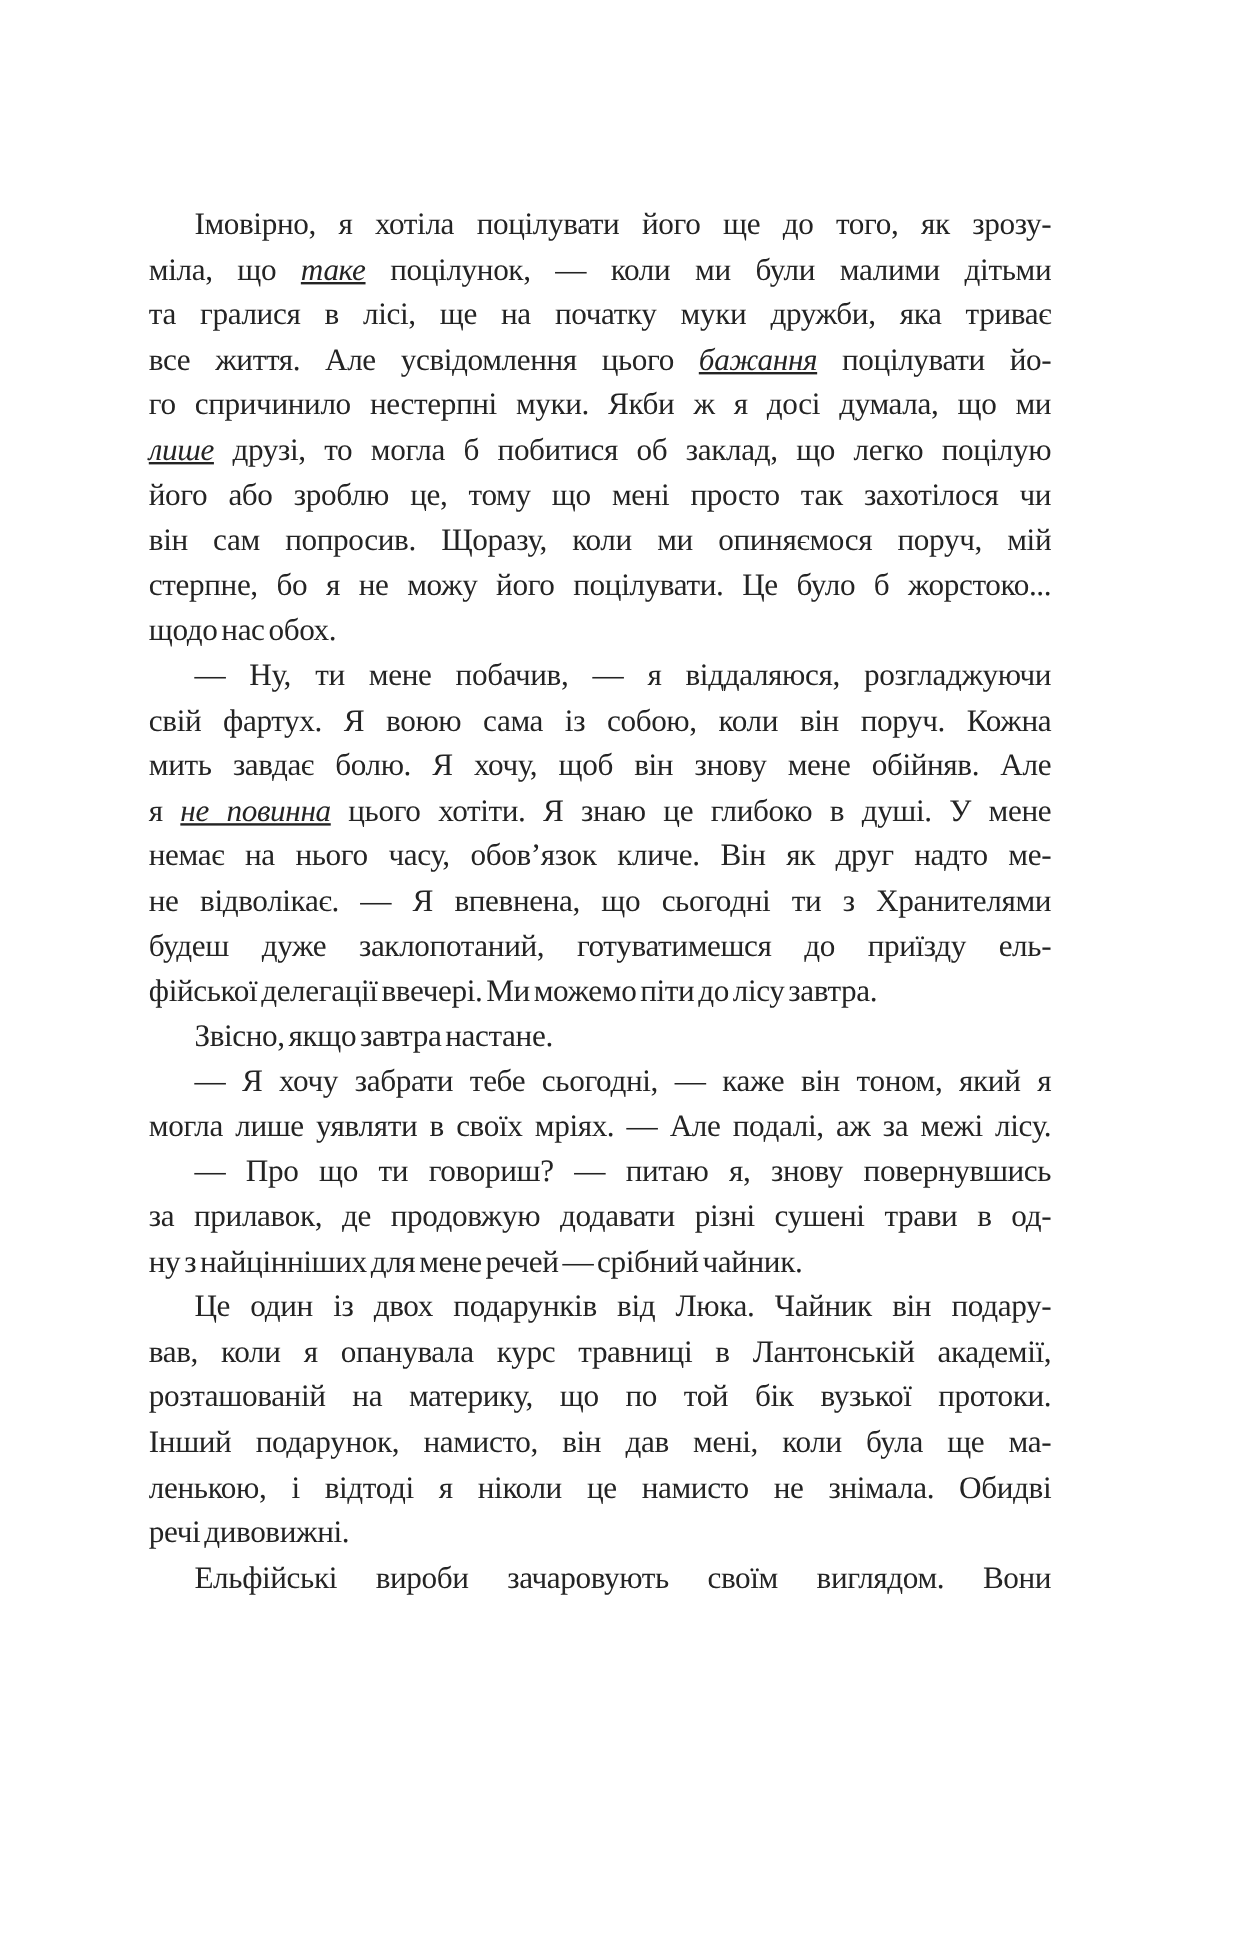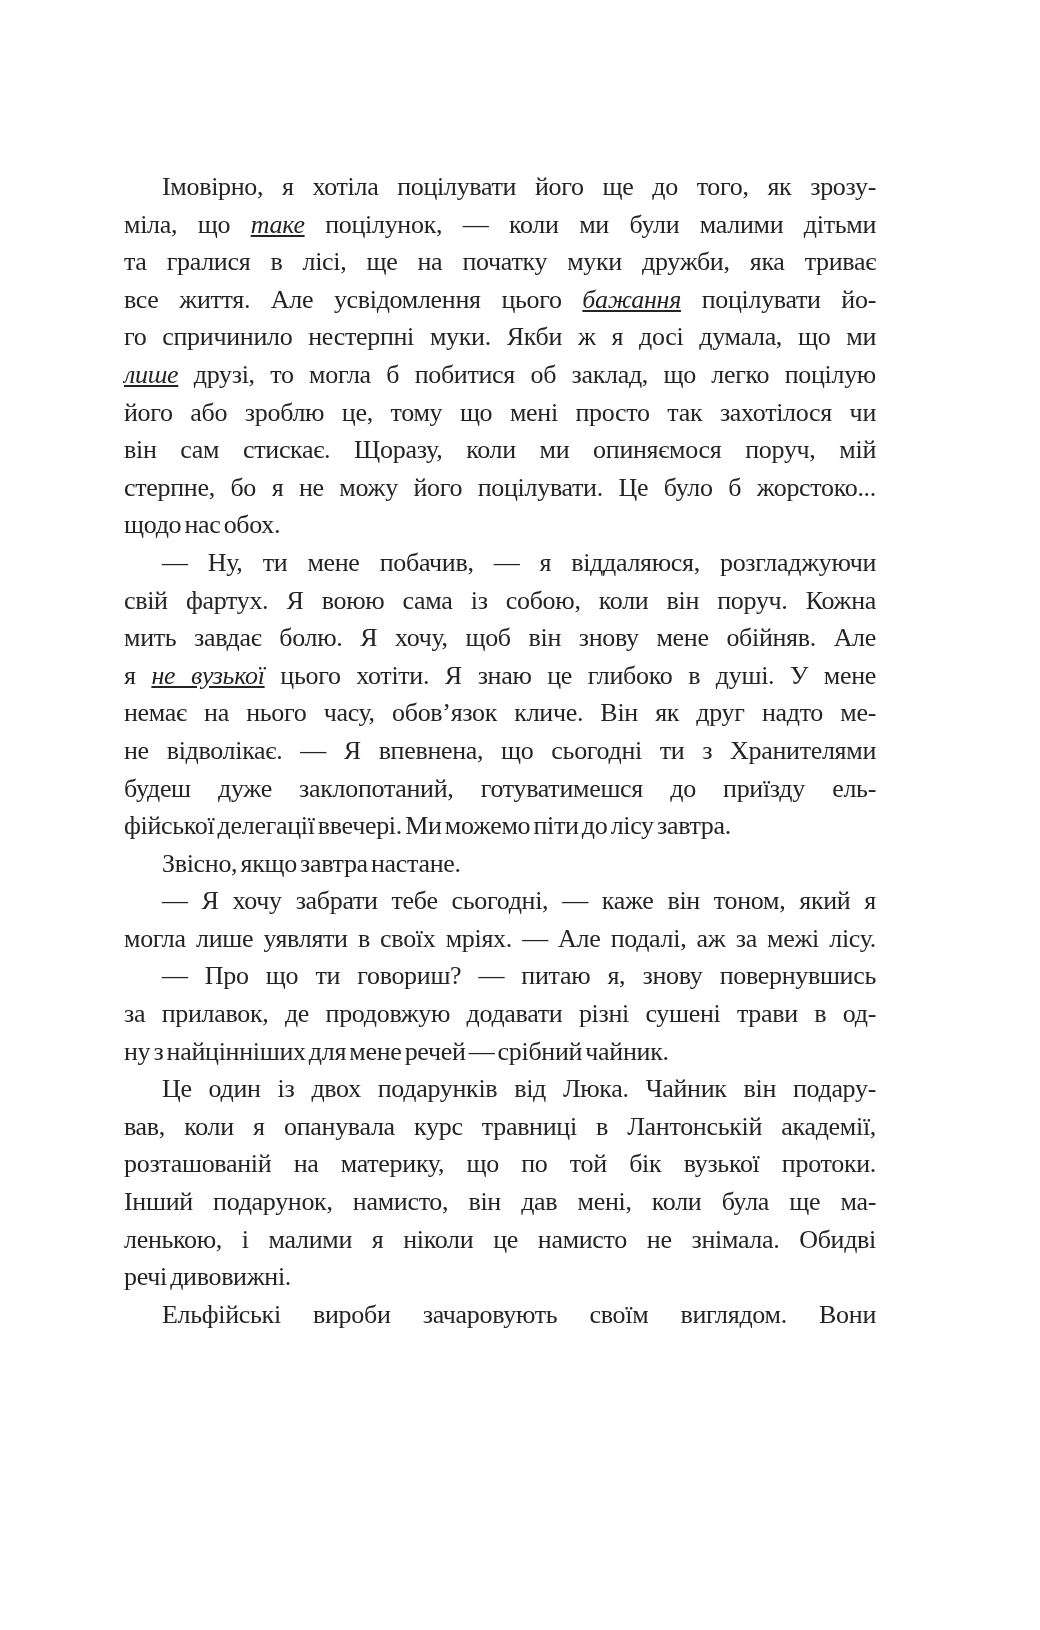--- a/index.html
+++ b/index.html
@@ -57,40 +57,40 @@
 
 <div class="page">
   <div class="text-block">
       <div class="line indent">Імовірно, я хотіла поцілувати його ще до того, як зрозу-</div>
       <div class="line">міла, що <em>таке</em> поцілунок, — коли ми були малими дітьми</div>
       <div class="line">та гралися в лісі, ще на початку муки дружби, яка триває</div>
       <div class="line">все життя. Але усвідомлення цього <em>бажання</em> поцілувати йо-</div>
       <div class="line">го спричинило нестерпні муки. Якби ж я досі думала, що ми</div>
       <div class="line"><em>лише</em> друзі, то могла б побитися об заклад, що легко поцілую</div>
       <div class="line">його або зроблю це, тому що мені просто так захотілося чи</div>
-      <div class="line">він сам стискає. Щоразу, коли ми опиняємося поруч, мій</div>
+      <div class="line">він сам попросив. Щоразу, коли ми опиняємося поруч, мій</div>
       <div class="line">стерпне, бо я не можу його поцілувати. Це було б жорстоко...</div>
       <div class="line no-just">щодо нас обох.</div>
       <div class="line indent">— Ну, ти мене побачив, — я віддаляюся, розгладжуючи</div>
       <div class="line">свій фартух. Я воюю сама із собою, коли він поруч. Кожна</div>
       <div class="line">мить завдає болю. Я хочу, щоб він знову мене обійняв. Але</div>
-      <div class="line">я <em>не вузької</em> цього хотіти. Я знаю це глибоко в душі. У мене</div>
+      <div class="line">я <em>не повинна</em> цього хотіти. Я знаю це глибоко в душі. У мене</div>
       <div class="line">немає на нього часу, обов’язок кличе. Він як друг надто ме-</div>
       <div class="line">не відволікає. — Я впевнена, що сьогодні ти з Хранителями</div>
       <div class="line">будеш дуже заклопотаний, готуватимешся до приїзду ель-</div>
       <div class="line no-just">фійської делегації ввечері. Ми можемо піти до лісу завтра.</div>
       <div class="line indent no-just">Звісно, якщо завтра настане.</div>
       <div class="line indent">— Я хочу забрати тебе сьогодні, — каже він тоном, який я</div>
       <div class="line">могла лише уявляти в своїх мріях. — Але подалі, аж за межі лісу.</div>
       <div class="line indent">— Про що ти говориш? — питаю я, знову повернувшись</div>
       <div class="line">за прилавок, де продовжую додавати різні сушені трави в од-</div>
       <div class="line no-just">ну з найцінніших для мене речей — срібний чайник.</div>
       <div class="line indent">Це один із двох подарунків від Люка. Чайник він подару-</div>
       <div class="line">вав, коли я опанувала курс травниці в Лантонській академії,</div>
       <div class="line">розташованій на материку, що по той бік вузької протоки.</div>
       <div class="line">Інший подарунок, намисто, він дав мені, коли була ще ма-</div>
-      <div class="line">ленькою, і малими я ніколи це намисто не знімала. Обидві</div>
+      <div class="line">ленькою, і відтоді я ніколи це намисто не знімала. Обидві</div>
       <div class="line no-just">речі дивовижні.</div>
       <div class="line indent">Ельфійські вироби зачаровують своїм виглядом. Вони</div>
       <div class="line">надзвичайно рідкісні. Зазвичай я ховаю намисто, щоб ніхто</div>
     </div>
   <div class="page-number">11</div>
 </div>
 
 </body></html>

